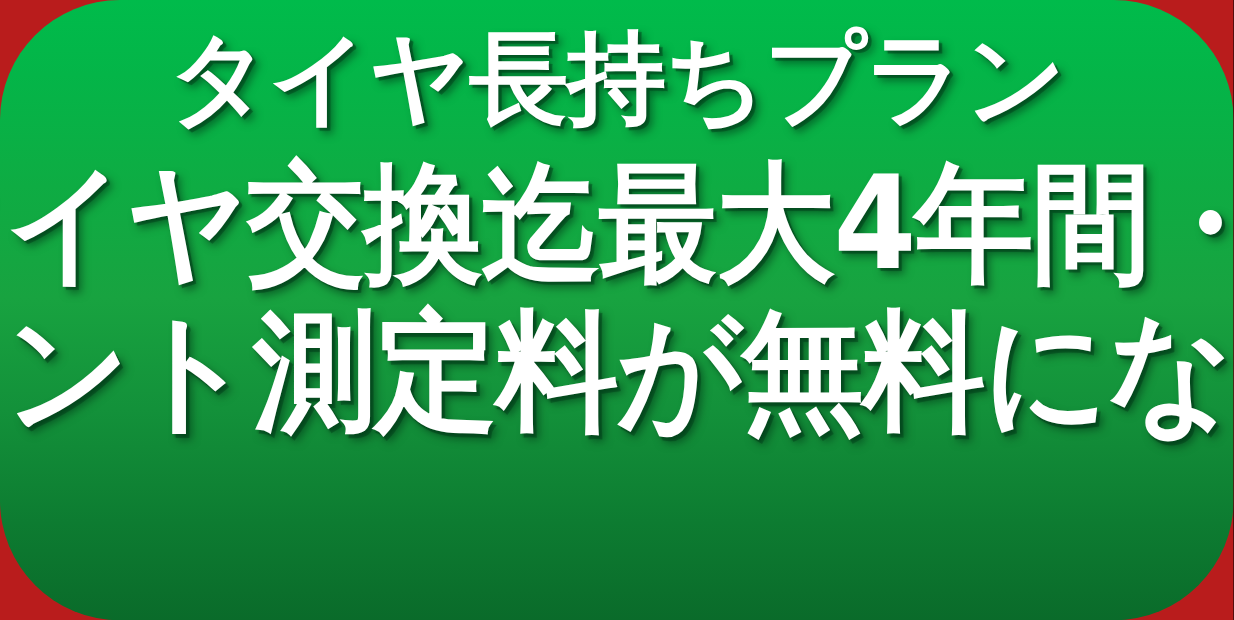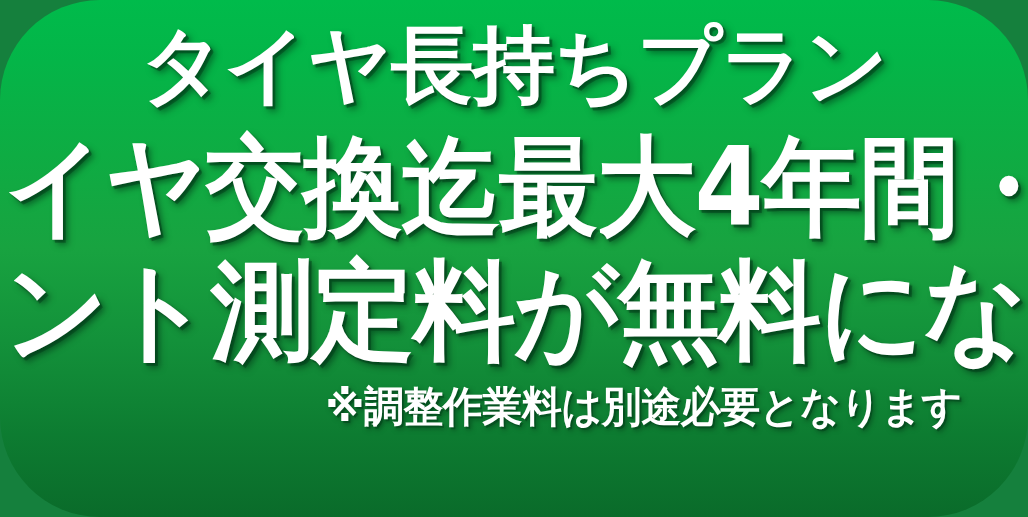--- a/index.html
+++ b/index.html
@@ -6,21 +6,21 @@
   html, body {
     margin: 0;
     padding: 0;
     background: #000000;
   }
 
   #banner-root {
     position: relative;
     width: 1028px;
     height: 517px;
-    background: #15803d;
+    background: #b91c1c;
     overflow: hidden;
     font-family: "DejaVu Sans", "Liberation Sans", sans-serif;
   }
 
   
   .panel {
     position: absolute;
     left: 0;
     top: 0;
     width: 1028px;
@@ -133,18 +133,15 @@
   <div class="panel"></div>
 
   <div class="content">
 
     <div class="line line-title">タイヤ長持ちプラン</div>
 
     <div class="line line-body-1">次回のタイヤ交換迄最大4年間・年に1回</div>
 
     <div class="line line-body-2">アライメント測定料が無料になります。</div>
 
-    <div class="footnote-row">
-      <div class="footnote">※調整作業料は別途必要となります</div>
-    </div>
 
   </div>
 </div>
 
 </body></html>

